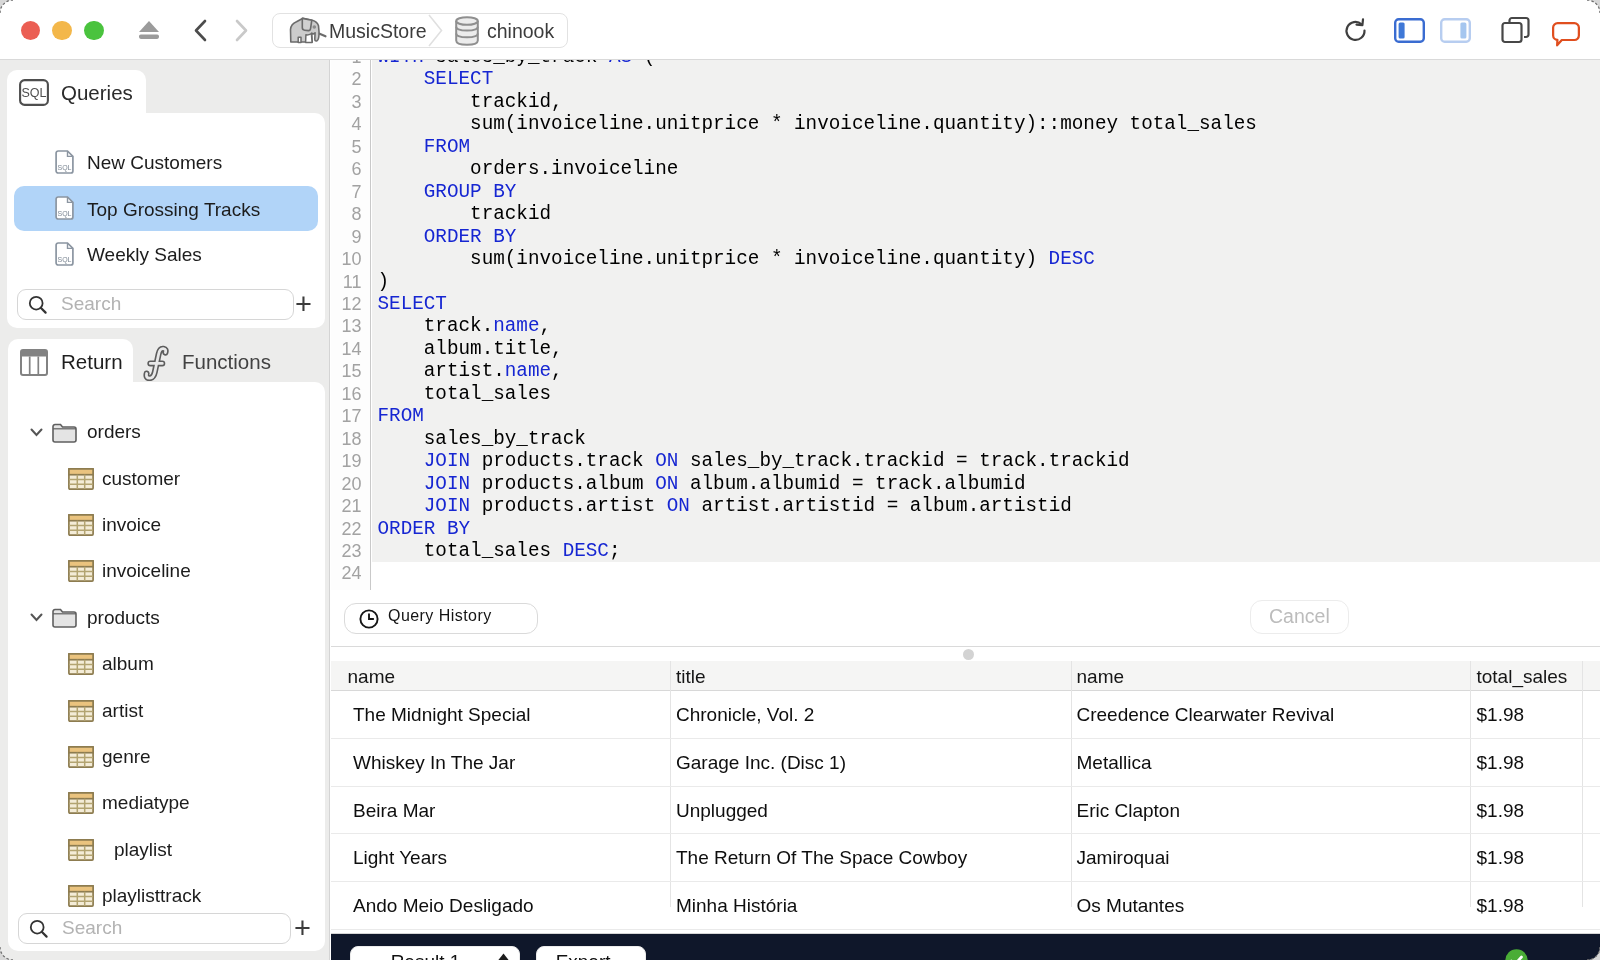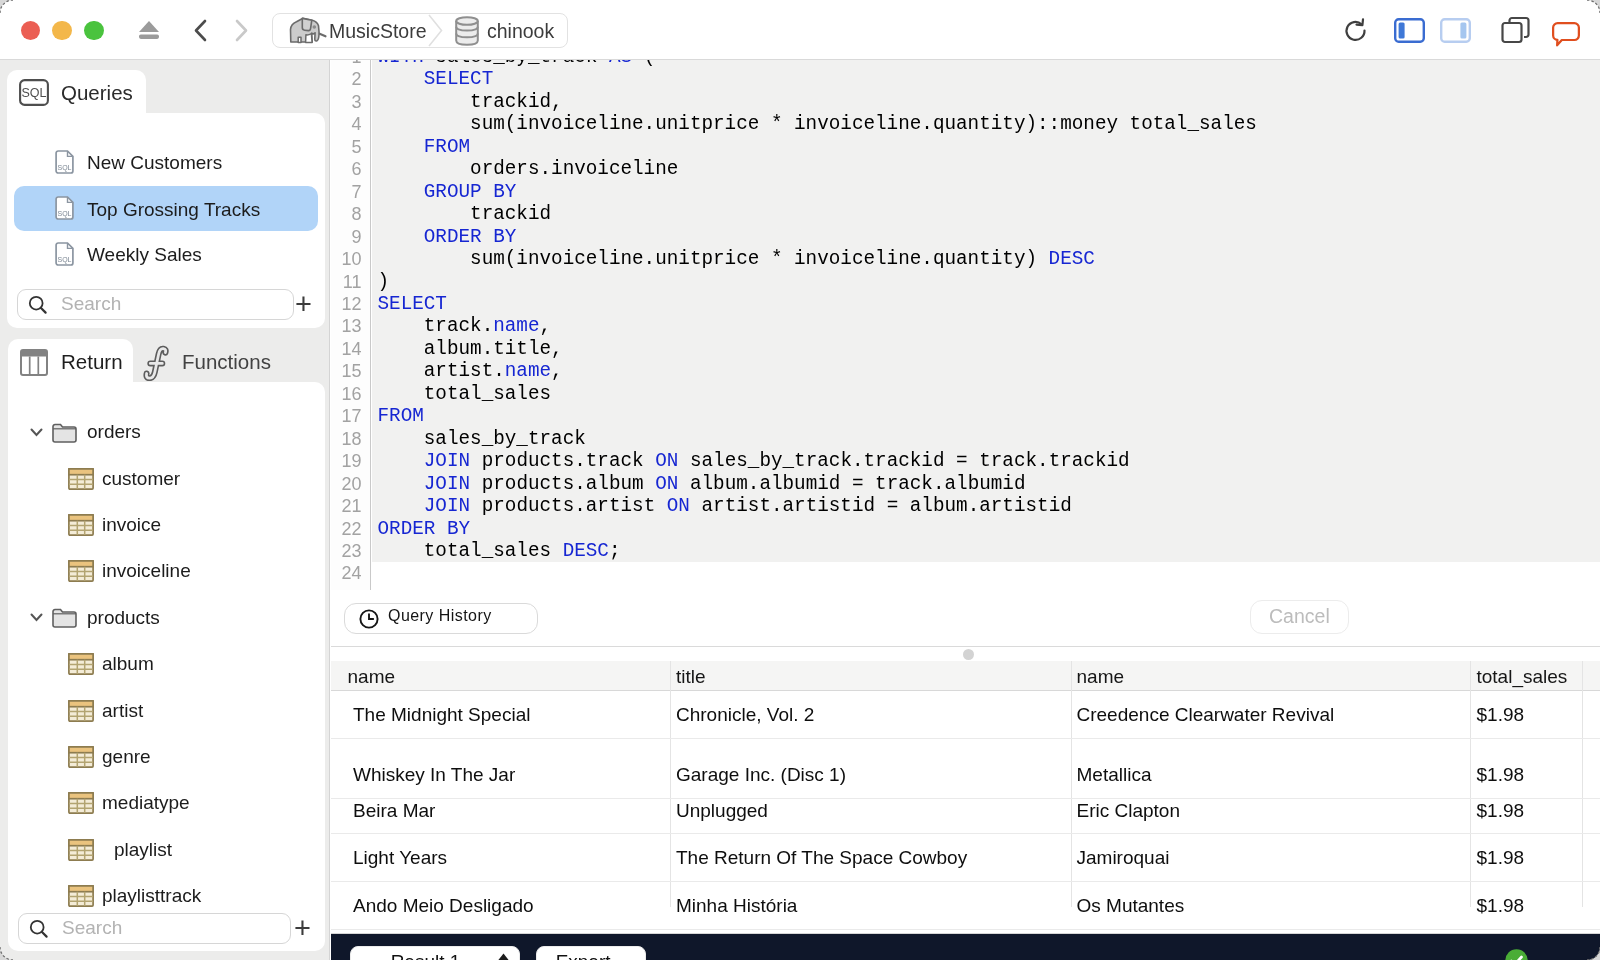--- a/index.html
+++ b/index.html
@@ -275,21 +275,21 @@
 <div class="vline" style="left:338.5px; top:14px; height:246px;"></div>
 <div class="vline" style="left:740px; top:14px; height:246px;"></div>
 <div class="vline" style="left:1138.5px; top:14px; height:246px;"></div>
 <div class="vline" style="left:1250.5px; top:14px; height:246px;"></div>
 <div class="row" style="top:44.3px;">
   <div class="cell" style="left:22px;">The Midnight Special</div>
   <div class="cell" style="left:345px;">Chronicle, Vol. 2</div>
   <div class="cell" style="left:745.5px;">Creedence Clearwater Revival</div>
   <div class="cell" style="left:1145.5px;">$1.98</div>
 </div>
-<div class="row" style="top:104px;">
+<div class="row" style="top:92.0px;">
   <div class="cell" style="left:22px;">Whiskey In The Jar</div>
   <div class="cell" style="left:345px;">Garage Inc. (Disc 1)</div>
   <div class="cell" style="left:745.5px;">Metallica</div>
   <div class="cell" style="left:1145.5px;">$1.98</div>
 </div>
 <div class="row" style="top:139.7px;">
   <div class="cell" style="left:22px;">Beira Mar</div>
   <div class="cell" style="left:345px;">Unplugged</div>
   <div class="cell" style="left:745.5px;">Eric Clapton</div>
   <div class="cell" style="left:1145.5px;">$1.98</div>

